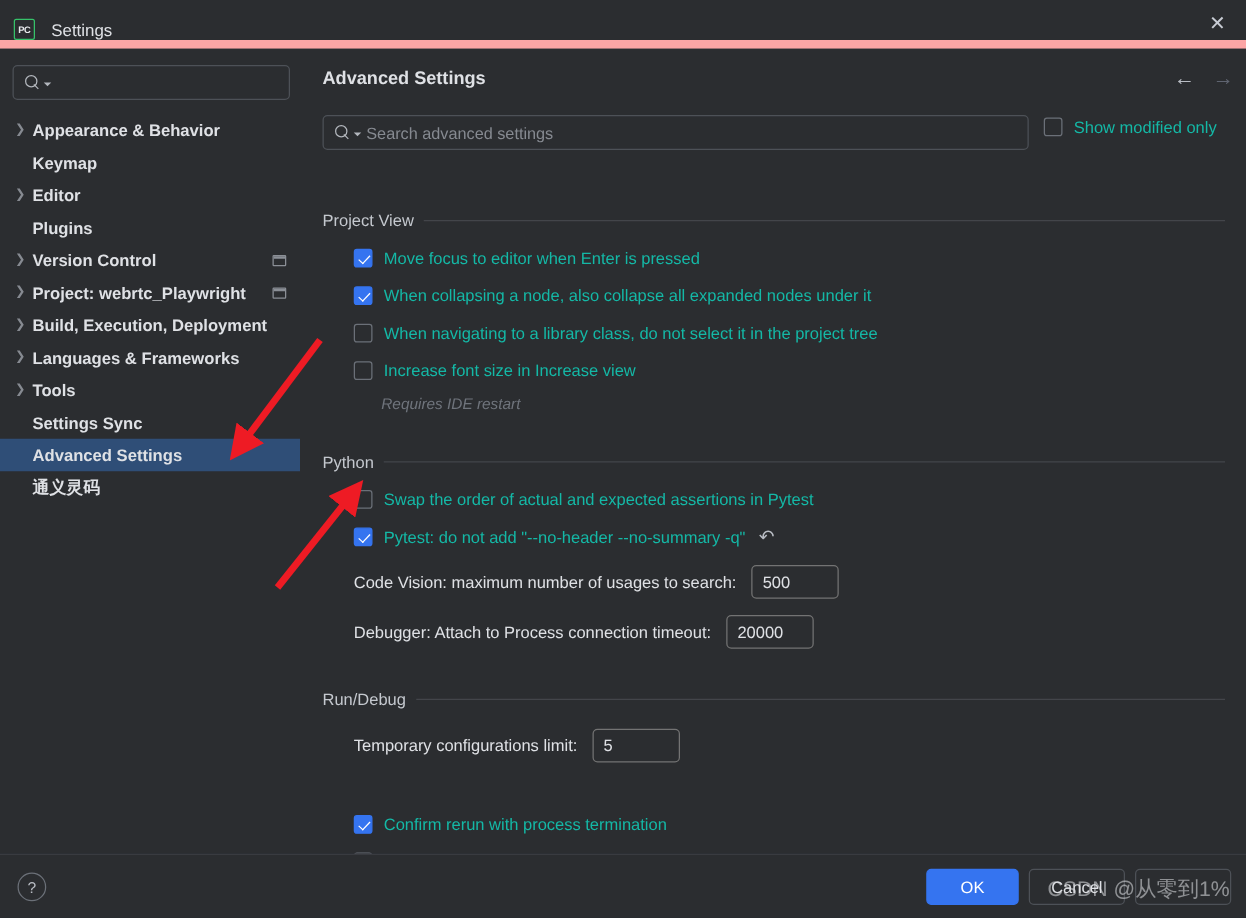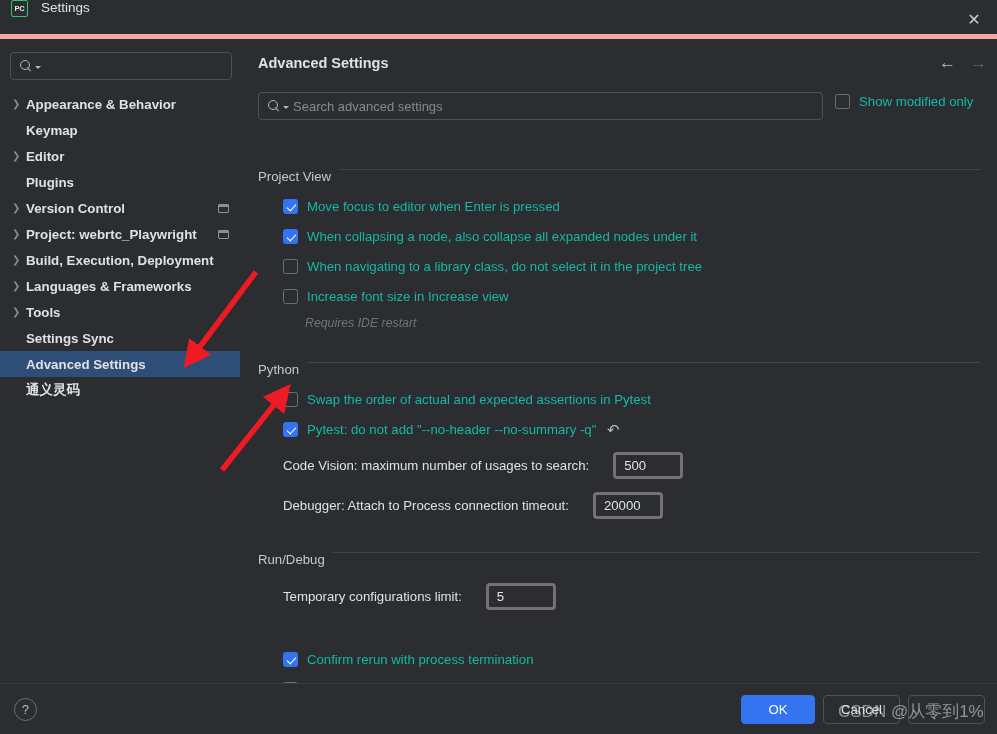--- a/index.html
+++ b/index.html
@@ -8,22 +8,22 @@
     background: #2b2d30;
     font-family: "Liberation Sans", sans-serif;
     color: #dfe1e5;
     overflow: hidden;
   }
   #app { position: relative; width: 997px; height: 734px; }
 
   
   .titlebar {
     position: absolute; left: 0; top: 0; width: 997px; height: 39px;
-    background: #2b2d30; border-bottom: 5px solid #fca5a5;
-    display: flex; align-items: flex-start;
+    background: #2b2d30; border-bottom: 7px solid #fca5a5;
+    display: flex; align-items: flex-end;
   }
   .pc-icon {
     margin-left: 11px; width: 17px; height: 17px;
     border: 1.6px solid #36c26a; border-radius: 2px;
     background: #2b2d30; display: flex; align-items: center; justify-content: center;
     font-size: 7.5px; font-weight: bold; color: #e8eaed; letter-spacing: -0.3px;
   }
   .title-text { margin-left: 13px; font-size: 13.5px; color: #dfe1e5; }
   .close-btn {
     position: absolute; right: 0; top: 0; width: 46px; height: 38px;
@@ -133,34 +133,34 @@
     border-width: 0 1.9px 1.9px 0; transform: rotate(43deg);
   }
   .cb-label { font-size: 13.2px; color: #14b8a6; white-space: nowrap; }
 
   
   .scroll-area {
     position: absolute; left: 0; top: 92px; width: 757px; height: 552px;
     overflow: hidden;
   }
   .group-head {
-    position: absolute; display: flex; gap: 8px; width: 722px;
+    position: absolute; display: flex; align-items: center; gap: 8px; width: 722px;
   }
   .group-head .gname { font-size: 13.2px; color: #c4c8ce; white-space: nowrap; }
   .group-head .gline { flex: 1; height: 1px; background: #43454a; }
 
   .row { position: absolute; display: flex; align-items: center; }
   .row .cb-label { font-size: 13.2px; }
   .hint { position: absolute; font-size: 12.3px; color: #6f747c; }
 
   .field-row { position: absolute; display: flex; align-items: center; }
   .field-label { font-size: 13.2px; color: #dfe1e5; white-space: nowrap; }
   .num-field {
-    width: 70px; height: 27px; margin-left: 24px;
-    background: #2b2d30; border: 3px solid #737373; border-radius: 4px;
+    width: 70px; height: 27px; margin-left: 12px;
+    background: #2b2d30; border: 1px solid #737373; border-radius: 4px;
     color: #dfe1e5; font-family: "Liberation Sans", sans-serif; font-size: 13.2px;
     padding-left: 8px; outline: none;
   }
   .revert {
     margin-left: 11px; font-size: 15px; color: #b9bdc4;
     cursor: pointer; line-height: 1; transform: scaleX(-1);
   }
   .hscroll {
     position: absolute; left: 258px; top: 656px; width: 694px; height: 7px;
     background: #5a5d63; border-radius: 4px; cursor: pointer;

